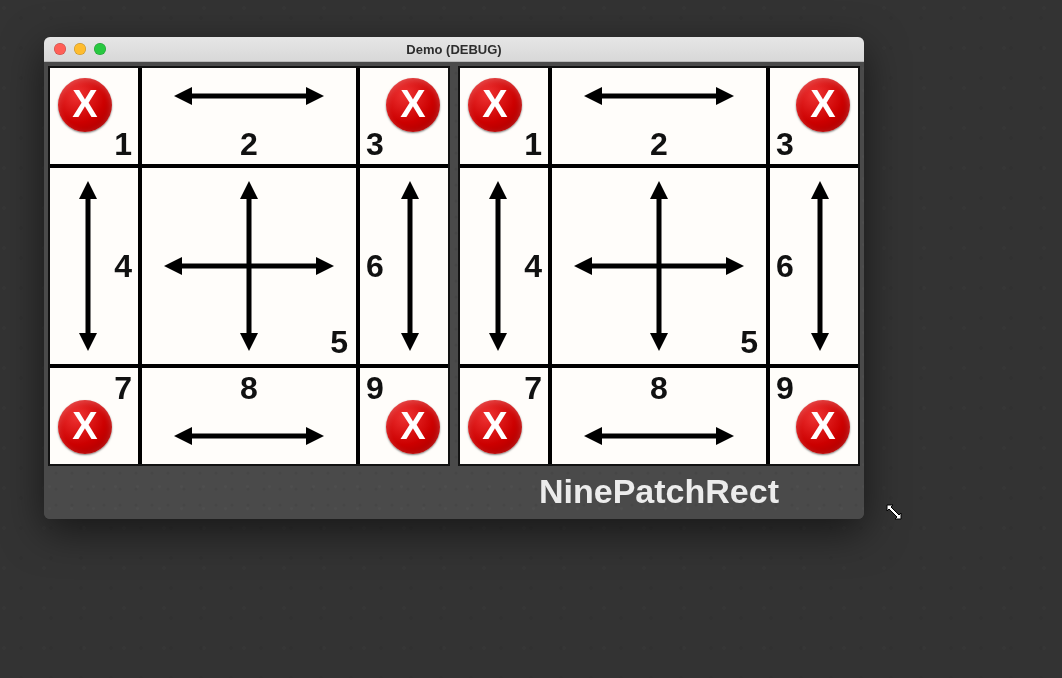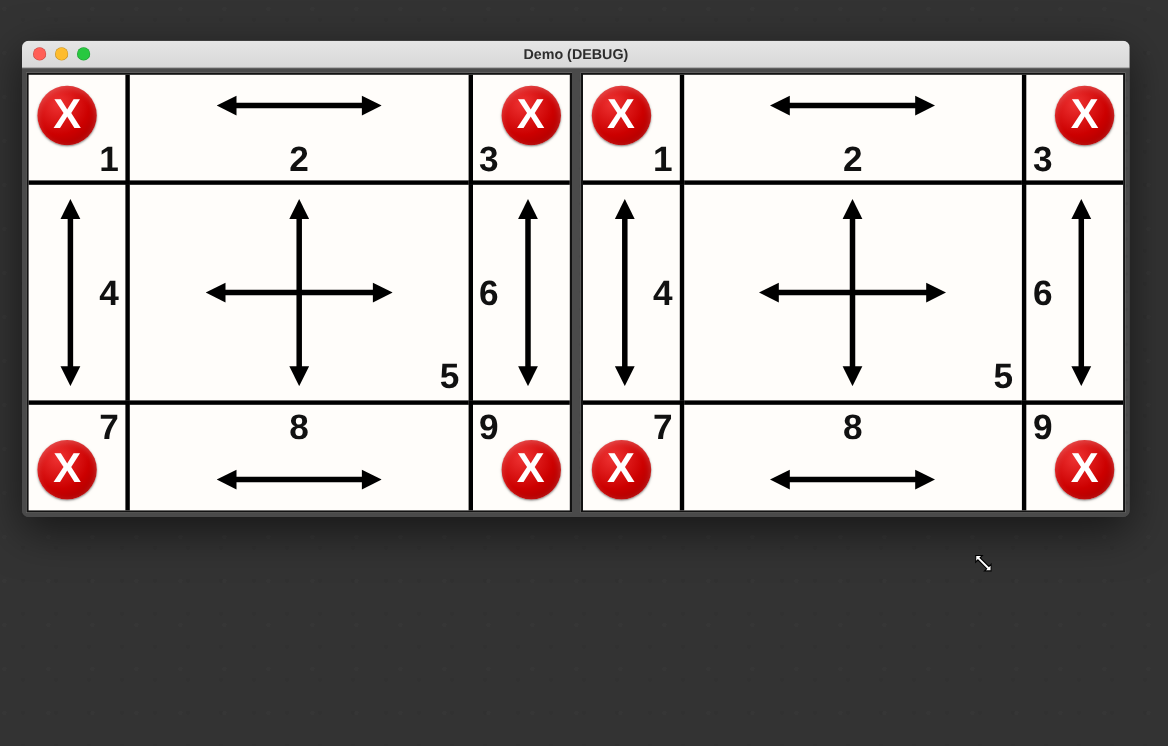--- a/index.html
+++ b/index.html
@@ -17,23 +17,23 @@
     background-color: #333333;
     background-image:
       radial-gradient(circle at 10% 20%, rgba(255,255,255,0.015) 0 2px, transparent 2px),
       radial-gradient(circle at 70% 60%, rgba(0,0,0,0.03) 0 2px, transparent 2px);
     background-size: 40px 40px, 30px 30px;
     position: relative;
   }
 
   .window {
     position: absolute;
-    left: 20px;
+    left: 44px;
     top: 37px;
-    width: 1007px;
+    width: 820px;
     border-radius: 6px;
     background: #4a4a4a;
     box-shadow: 0 12px 40px rgba(0,0,0,0.55);
     overflow: hidden;
   }
 
   .titlebar {
     height: 24px;
     background: linear-gradient(#e6e6e6, #d8d8d8);
     border-bottom: 1px solid #b9b9b9;
@@ -334,20 +334,21 @@
             <div class="region-num" style="left:50%; top:4px; transform:translateX(-50%);">8</div>
           </div>
           <div class="col-r row-b">
             <div class="x-circle" style="bottom:10px; right:8px;">
               <span>X</span>
             </div>
             <div class="region-num" style="left:6px; top:4px;">9</div>
           </div>
 
         </div>
+        <div class="panel-label">NinePatchRect</div>
       </div>
 
     </div>
   </div>
 
   <div class="mouse-cursor" style="left:886px; top:504px;" title="resize-nwse">
     <svg width="16" height="16" viewBox="0 0 16 16">
       <g stroke="#000" stroke-width="1" fill="#fff">
         <polygon points="1,1 7,1 5,3 13,11 15,9 15,15 9,15 11,13 3,5 1,7"></polygon>
       </g>

